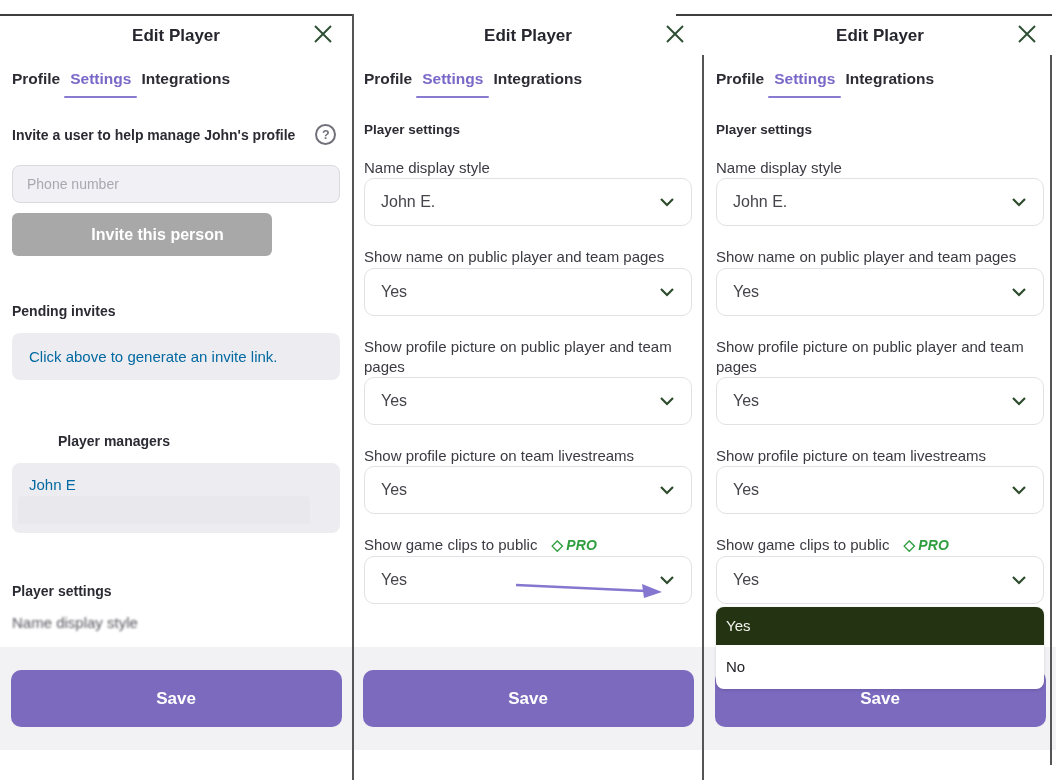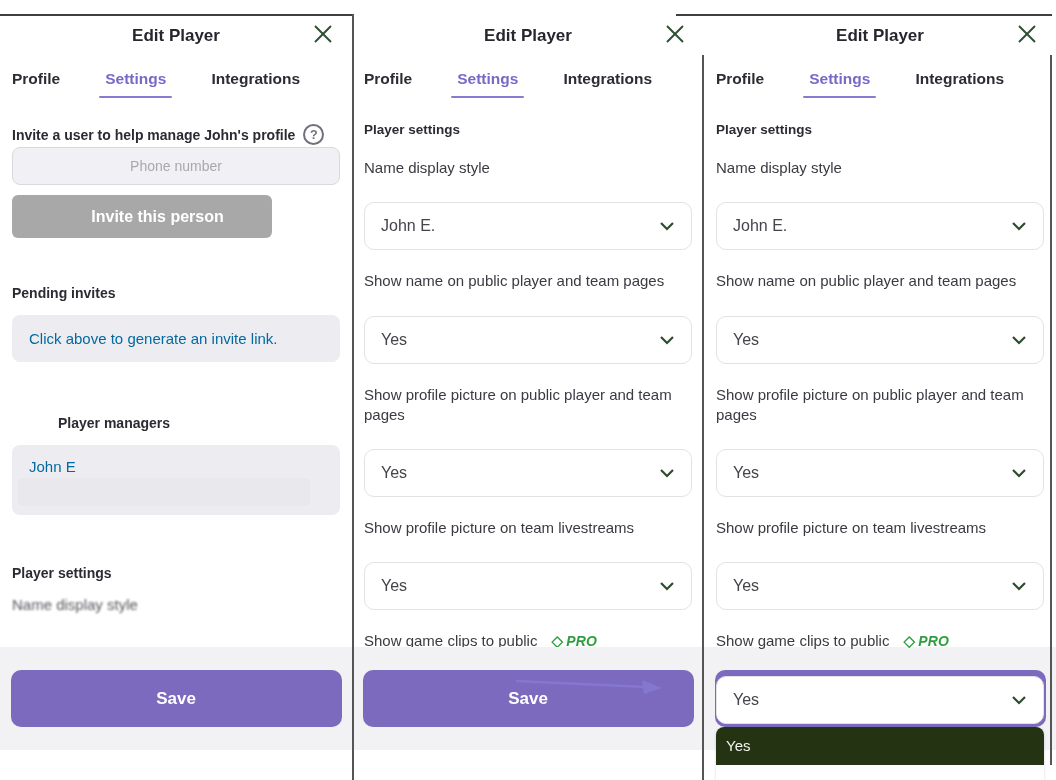--- a/index.html
+++ b/index.html
@@ -22,53 +22,53 @@
 
   .panel { position:absolute; top:14px; width:352px; height:736px; background:#fff; }
   #panel1 { left:0; }
   #panel2 { left:352px; }
   #panel3 { left:704px; }
 
   .modal-header { position:relative; height:44px; padding-top:12px; }
   .modal-title { text-align:center; font-size:17px; font-weight:bold; color:#26262e; }
   .close-btn { position:absolute; top:8px; right:16px; width:26px; height:26px; cursor:pointer; background:none; border:none; }
 
-  .tabs { display:flex; gap:45px; padding:10px 0 0 12px; height:40px; }
+  .tabs { display:flex; gap:10px; padding:10px 0 0 12px; height:40px; }
   .tab { font-size:15.5px; font-weight:bold; color:#2c2c34; padding-bottom:9px; position:relative; cursor:pointer; background:none; border:none; font-family:inherit; }
   .tab.active { color:#7a68c8; }
   .tab.active::after { content:""; position:absolute; left:-6px; right:-6px; bottom:0; height:2.5px; background:#8a7ad0; border-radius:2px; }
 
   .pbody { padding: 0 12px; }
 
   .h-small { font-size:14px; font-weight:bold; color:#2b2b33; }
   .txt { font-size:15px; color:#3a3a42; }
 
   
-  .invite-head-row { margin-top:26px; display:flex; align-items:center; gap:8px; }
+  .invite-head-row { margin-top:26px; display:flex; align-items:center; gap:20px; }
   .help-circle { flex:0 0 auto; width:21px; height:21px; border:2px solid #70707a; border-radius:50%; color:#70707a; font-size:12.5px; font-weight:bold; display:flex; align-items:center; justify-content:center; background:none; cursor:pointer; }
   .remaining { margin-top:16px; }
-  .phone-input { margin-top:2px; width:100%; height:38px; background:#f1f0f4; border:1px solid #d9d9df; border-radius:8px; padding:0 14px; font-size:14px; color:#3a3a42; font-family:inherit;text-align:center; }
+  .phone-input { margin-top:20px; width:100%; height:38px; background:#f1f0f4; border:1px solid #d9d9df; border-radius:8px; padding:0 14px; font-size:14px; color:#3a3a42; font-family:inherit; }
   .phone-input::placeholder { color:#a8a8b0; }
   .invite-btn { margin-top:10px; width:260px; height:43px; background:#a8a8a8; color:#fff; border:none; border-radius:6px; font-size:16px; font-weight:bold; font-family:inherit; cursor:pointer;padding-left:31px; }
   .pending-head { margin-top:47px; }
   .gray-box { margin-top:14px; background:#ededf1; border-radius:8px; padding:15px 17px; font-size:15px; color:#0369a1; }
   .managers-head { margin-top:53px;margin-left:46px; }
   .managers-box { position:relative; height:70px; padding-top:13px; }
   .redact { position:absolute; left:6px; right:30px; top:33px; height:28px; background:#e9e9ed; border-radius:4px; }
   .p1-settings-head { margin-top:50px; }
   .cutoff-label { margin-top:15px; filter:blur(0.8px); opacity:.85; }
 
   .footer { position:absolute; left:0; right:0; bottom:0; height:103px; background:#f2f2f5; z-index:2; }
   .save-btn { display:block; margin:23px auto 0 auto; width:331px; height:57px; background:#7c6abf; color:#fff; border:none; border-radius:10px; font-size:17px; font-weight:bold; font-family:inherit; cursor:pointer; }
 
   
   .section-head { margin-top:24px; font-size:13.5px; }
   .field { margin-top:21px; }
   .field-label { font-size:15px; color:#3a3a42; line-height:1.35; }
-  .select-box { margin-top:24px; height:48px; width:100%; background:#fff; border:1.5px solid #e2e2e6; border-radius:10px; display:flex; align-items:center; justify-content:space-between; padding:0 16px; cursor:pointer;text-align:right; }
+  .select-box { margin-top:0; height:48px; width:100%; background:#fff; border:1.5px solid #e2e2e6; border-radius:10px; display:flex; align-items:center; justify-content:space-between; padding:0 16px; cursor:pointer;text-align:right; }
   .select-value { font-size:16px; color:#44444b; }
   .badge { display:inline-flex; align-items:baseline; gap:3px; margin-left:10px; }
   .badge .diamond { color:#2f9e3f; font-weight:bold; font-size:15px; }
   .badge .badge-text { color:#2f9e3f; font-weight:900; font-style:italic; font-size:14px; letter-spacing:.2px; }
 
   .field-annotated { position:relative; }
   .arrow-svg { position:absolute; right:28px; top:39px; pointer-events:none; z-index:3; }
 
   .field-open { position:relative; z-index:10; }
   .dropdown-list { position:absolute; left:0; right:0; top:calc(100% + 3px); border-radius:8px; overflow:hidden; box-shadow:0 1px 3px rgba(0,0,0,.15); }

